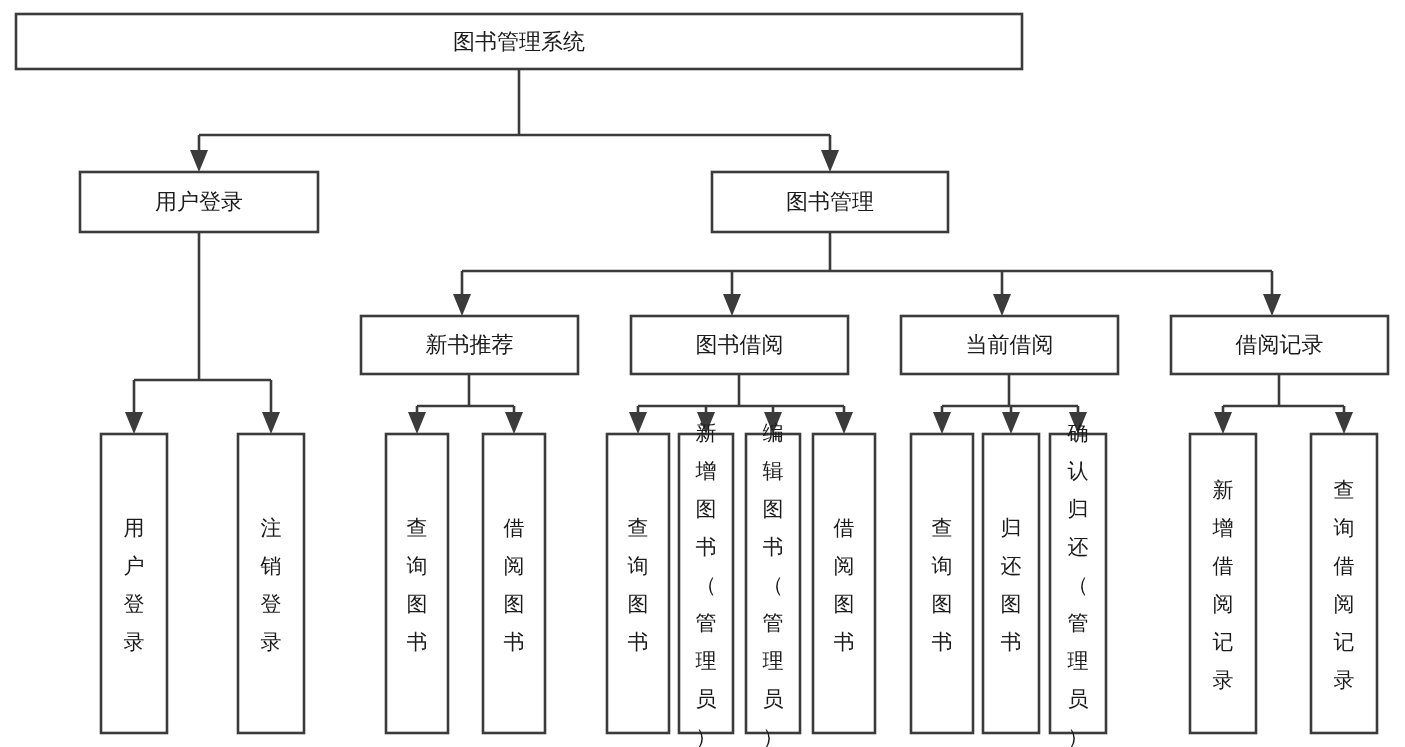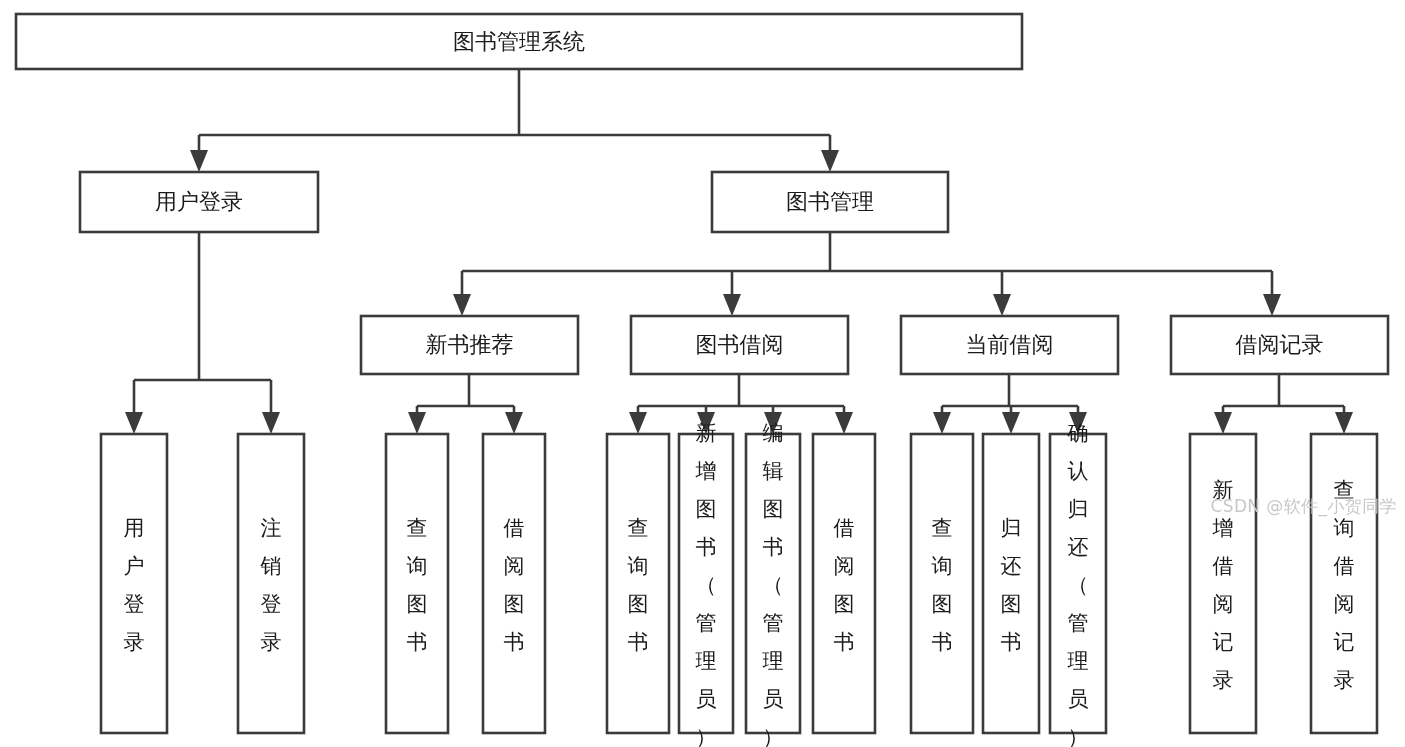--- a/index.html
+++ b/index.html
@@ -217,14 +217,13 @@
         <g>
           <rect class="node-box" x="1190" y="434" width="66" height="299"></rect>
           <text class="node-label-v" x="1223" y="496.5"><tspan x="1223" dy="0">新</tspan><tspan x="1223" dy="38">增</tspan><tspan x="1223" dy="38">借</tspan><tspan x="1223" dy="38">阅</tspan><tspan x="1223" dy="38">记</tspan><tspan x="1223" dy="38">录</tspan></text>
         </g>
         <g>
           <rect class="node-box" x="1311" y="434" width="66" height="299"></rect>
           <text class="node-label-v" x="1344" y="496.5"><tspan x="1344" dy="0">查</tspan><tspan x="1344" dy="38">询</tspan><tspan x="1344" dy="38">借</tspan><tspan x="1344" dy="38">阅</tspan><tspan x="1344" dy="38">记</tspan><tspan x="1344" dy="38">录</tspan></text>
         </g>
       </g>
   </svg>
-  <div class="watermark">CSDN @软件_小贺同学</div>
 </div>
 
 </body></html>

